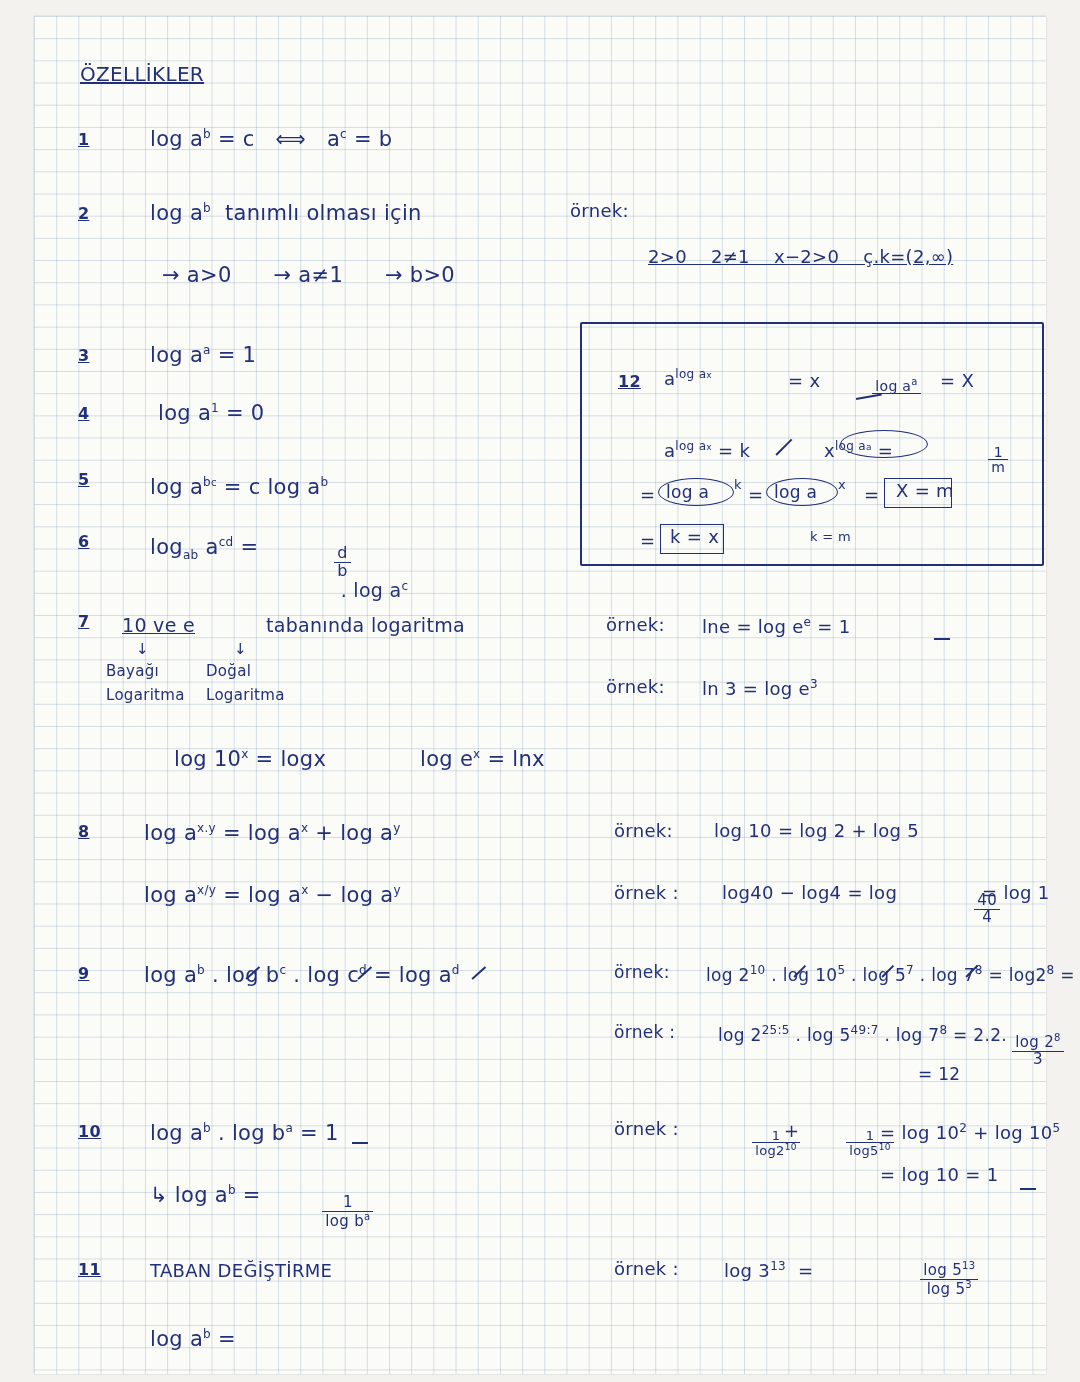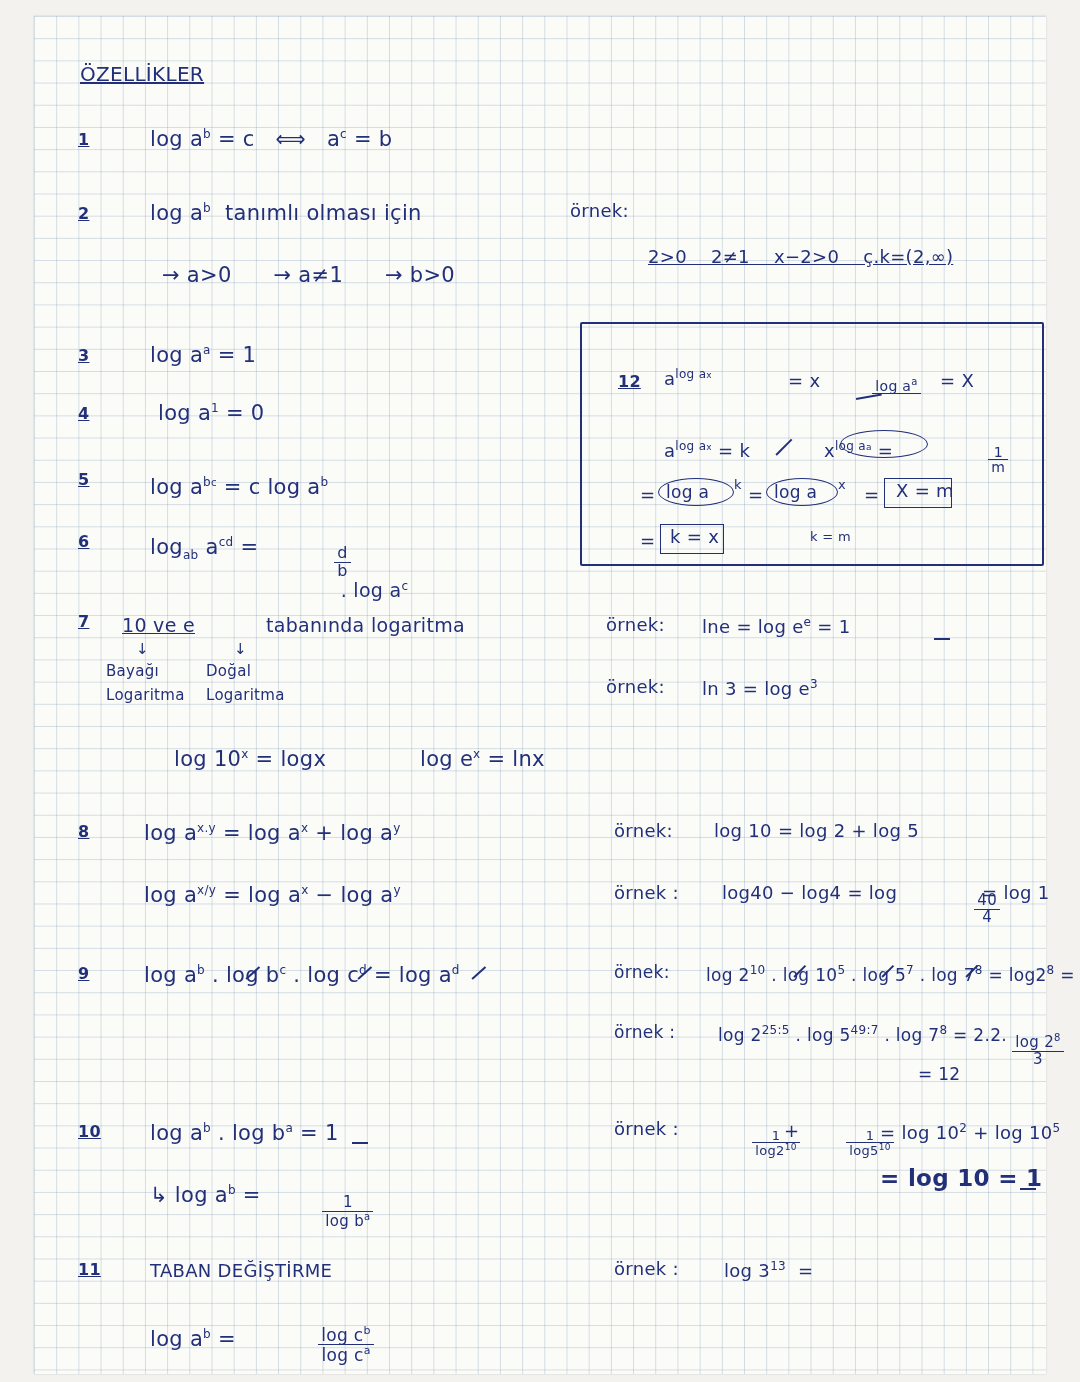--- a/index.html
+++ b/index.html
@@ -112,23 +112,20 @@
     <div class="hw lg" style="left:116px;top:1106px;">log a<span class="sup">b</span> . log b<span class="sup">a</span> = 1</div>
     <div class="underline-h" style="left:318px;top:1126px;width:16px;"></div>
     <div class="hw lg" style="left:116px;top:1168px;">↳ log a<span class="sup">b</span> =</div>
     <div class="hw" style="left:256px;top:1162px;">
       <span class="frac" style="font-size:15px;"><span class="num">1</span><span class="den">log b<span style="font-size:10px;vertical-align:super;">a</span></span></span>
     </div>
 
     <div class="hw idx" style="left:44px;top:1246px;">11</div>
     <div class="hw n" style="left:116px;top:1246px;font-size:18px;">TABAN DEĞİŞTİRME</div>
     <div class="hw lg" style="left:116px;top:1312px;">log a<span class="sup">b</span> =</div>
-    <div class="hw" style="left:252px;top:1292px;">
-      <span class="frac" style="font-size:17px;"><span class="num">log c<span style="font-size:11px;vertical-align:super;">b</span></span><span class="den">log c<span style="font-size:11px;vertical-align:super;">a</span></span></span>
-    </div>
 
     <div class="hw n" style="left:536px;top:186px;font-size:18px;">örnek:</div>
     <div class="hw n" style="left:614px;top:232px;font-size:18px;text-decoration:underline;">2&gt;0    2≠1    x−2&gt;0    ç.k=(2,∞)</div>
 
     <div class="box" style="left:546px;top:306px;width:460px;height:240px;"></div>
     <div class="hw idx" style="left:584px;top:358px;">12</div>
     <div class="hw n" style="left:630px;top:352px;font-size:18px;">a<span style="font-size:12px;vertical-align:super;">log a<span style="font-size:9px;">x</span></span></div>
     <div class="hw n" style="left:754px;top:356px;font-size:18px;">= x</div>
     <div class="hw" style="left:806px;top:344px;">
       <span class="frac" style="font-size:14px;"><span class="num">log a<span style="font-size:10px;vertical-align:super;">a</span></span><span class="den">&nbsp;</span></span>
@@ -193,20 +190,23 @@
 
     <div class="hw n" style="left:580px;top:1104px;font-size:18px;">örnek :</div>
     <div class="hw" style="left:686px;top:1096px;">
       <span class="frac" style="font-size:13px;"><span class="num">1</span><span class="den">log2<span style="font-size:9px;vertical-align:super;">10</span></span></span>
     </div>
     <div class="hw n" style="left:750px;top:1106px;font-size:18px;">+</div>
     <div class="hw" style="left:780px;top:1096px;">
       <span class="frac" style="font-size:13px;"><span class="num">1</span><span class="den">log5<span style="font-size:9px;vertical-align:super;">10</span></span></span>
     </div>
     <div class="hw n" style="left:846px;top:1106px;font-size:18px;">= log 10<span class="sup">2</span> + log 10<span class="sup">5</span></div>
-    <div class="hw n" style="left:846px;top:1150px;font-size:23px;font-weight:bold;">= log 10 = 1</div>
+    <div class="hw n" style="left:846px;top:1150px;font-size:18px;">= log 10 = 1</div>
     <div class="underline-h" style="left:986px;top:1172px;width:16px;"></div>
 
     <div class="hw n" style="left:580px;top:1244px;font-size:18px;">örnek :</div>
     <div class="hw n" style="left:690px;top:1244px;font-size:18px;">log 3<span class="sup">13</span>  =</div>
+    <div class="hw" style="left:854px;top:1228px;">
+      <span class="frac" style="font-size:15px;"><span class="num">log 5<span style="font-size:10px;vertical-align:super;">13</span></span><span class="den">log 5<span style="font-size:10px;vertical-align:super;">3</span></span></span>
+    </div>
 
   </div>
 </div>
 
 </body></html>

